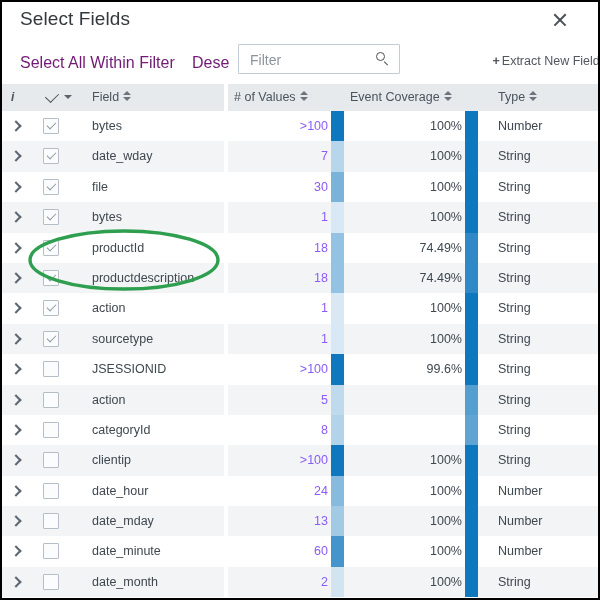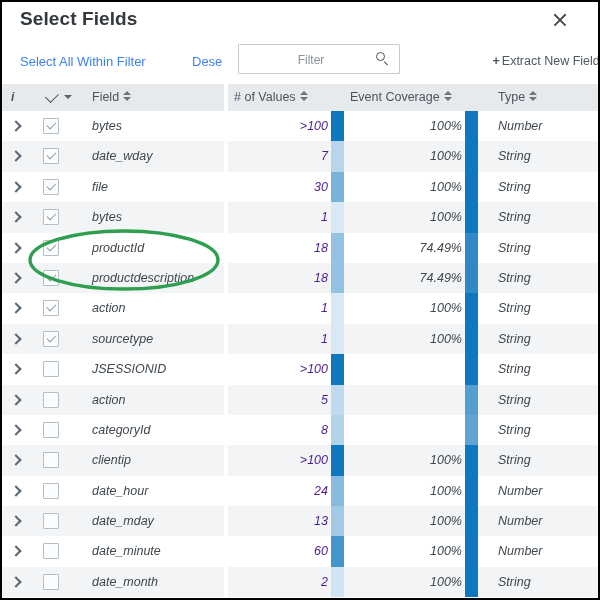--- a/index.html
+++ b/index.html
@@ -32,21 +32,21 @@
     left: 0; top: 0;
     width: 596px;
     height: 38px;
     background: #ffffff;
   }
   .dialog-title {
     position: absolute;
     left: 18px;
     top: 6px;
     font-size: 19px;
-    font-weight: bold;
+    font-weight: normal;
     color: #33383d;
     letter-spacing: 0.1px;
   }
   .close-icon {
     position: absolute;
     right: 28px;
     top: 8px;
     width: 20px;
     height: 20px;
     cursor: pointer;
@@ -66,22 +66,22 @@
   
   .toolbar {
     position: absolute;
     left: 0; top: 38px;
     width: 596px;
     height: 44px;
     background: #ffffff;
   }
   .link-btn {
     position: absolute;
-    font-size: 13px;
-    color: #3b82f6;
+    font-size: 16px;
+    color: #701a75;
     cursor: pointer;
     top: 14px;
     white-space: nowrap;
   }
   .link-select-all { left: 18px; }
   .link-deselect   { left: 190px; }
   .link-extract {
     right: -8px;
     color: #4f575f;
     font-size: 12.5px;
@@ -103,23 +103,22 @@
   .filter-input {
     position: absolute;
     left: 9px;
     top: 0;
     width: 122px;
     height: 28px;
     border: none;
     outline: none;
     background: transparent;
     font-family: "Liberation Sans", sans-serif;
-    font-size: 12px;
+    font-size: 14px;
     color: #3c444d;
-    text-align: center;
   }
   .filter-input::placeholder { color: #8a949e; opacity: 1; }
   .search-icon {
     position: absolute;
     right: 9px;
     top: 7px;
     width: 14px;
     height: 14px;
     pointer-events: none;
   }
@@ -203,21 +202,20 @@
     border-bottom: 1.8px solid #4a545e;
     transform: rotate(-45deg);
     vertical-align: 1px;
   }
 
   .rows {
     position: absolute;
     left: 0; top: 109px;
     width: 596px;
     height: 487px;
-    font-style: italic;
   }
   .row {
     position: relative;
     height: 30.4px;
     width: 596px;
   }
   .row .cell-bgL {
     position: absolute;
     left: 0; top: 0;
     width: 222px; height: 100%;
@@ -279,21 +277,21 @@
     white-space: nowrap;
   }
 
   .numvalues {
     position: absolute;
     left: 226px;
     top: 8px;
     width: 100px;
     text-align: right;
     font-size: 12.5px;
-    color: #4c1d95;
+    color: #8b5cf6;
   }
   .coverage {
     position: absolute;
     left: 345px;
     top: 8px;
     width: 115px;
     text-align: right;
     font-size: 12.5px;
     color: #3f474f;
   }
@@ -456,20 +454,21 @@
         <div class="typename">String</div>
       </div>
       <div class="row odd">
         <div class="cell-bgL"></div>
         <div class="cell-bgR"></div>
         <div class="expand-icon"></div>
         <div class="cb"></div>
         <div class="fieldname">JSESSIONID</div>
         <div class="numvalues">&gt;100</div>
         <div class="bar bar-values" style="background: rgb(15, 119, 189);"></div>
+        <div class="coverage">99.6%</div>
         <div class="bar bar-coverage" style="background: rgb(15, 119, 189);"></div>
         <div class="typename">String</div>
       </div>
       <div class="row even">
         <div class="cell-bgL"></div>
         <div class="cell-bgR"></div>
         <div class="expand-icon"></div>
         <div class="cb"></div>
         <div class="fieldname">action</div>
         <div class="numvalues">5</div>

